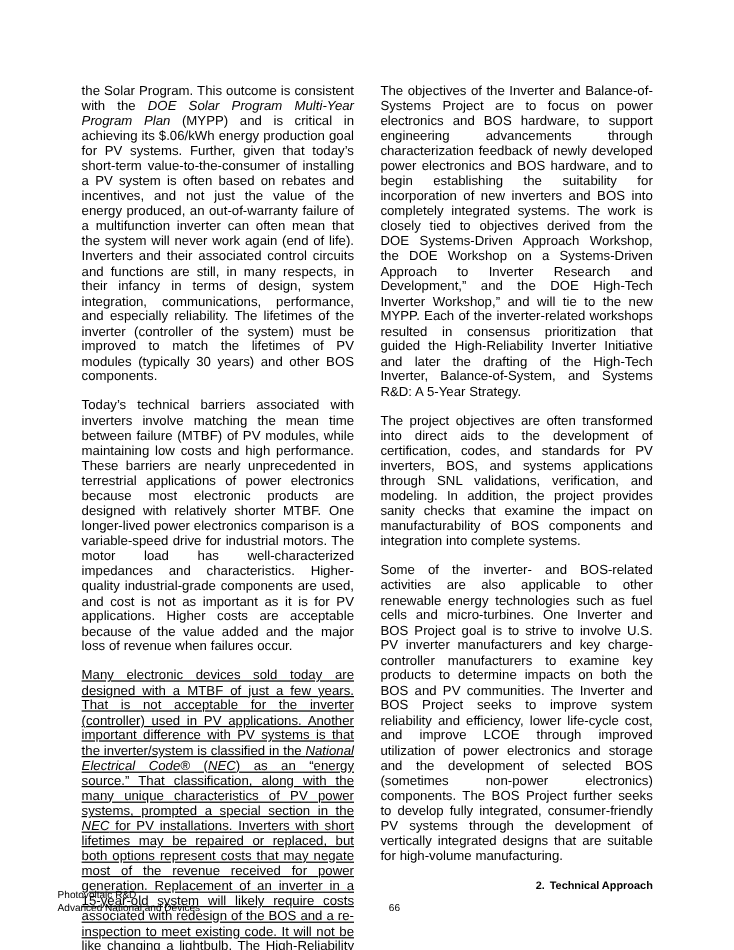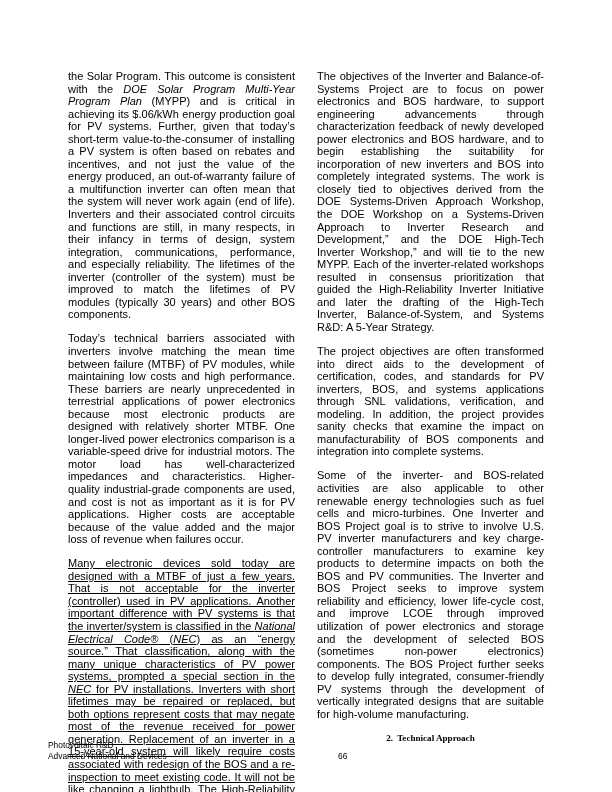--- a/index.html
+++ b/index.html
@@ -42,41 +42,40 @@
     text-decoration: underline;
   }
   .it {
     font-style: italic;
   }
   h2.heading {
     margin: 0 0 11.5px 0;
     font-size: 9.1px;
     line-height: 12.55px;
     font-weight: bold;
-    text-align: center;
-    font-family: Liberation Serif, serif;
+    text-align: right;
   }
   h2.heading .num {
     margin-right: 4px;
   }
   .footer {
     position: absolute;
     left: 48px;
     top: 740px;
     width: 516px;
     font-size: 8.4px;
     line-height: 11.4px;
   }
   .footer-line {
     position: relative;
     white-space: nowrap;
   }
   .footer-pageno {
     position: absolute;
-    left: 290px;
+    left: 276px;
     top: 0;
   }
 </style>
 </head>
 <body>
 
 <div class="page">
 
   <div class="columns">
 

